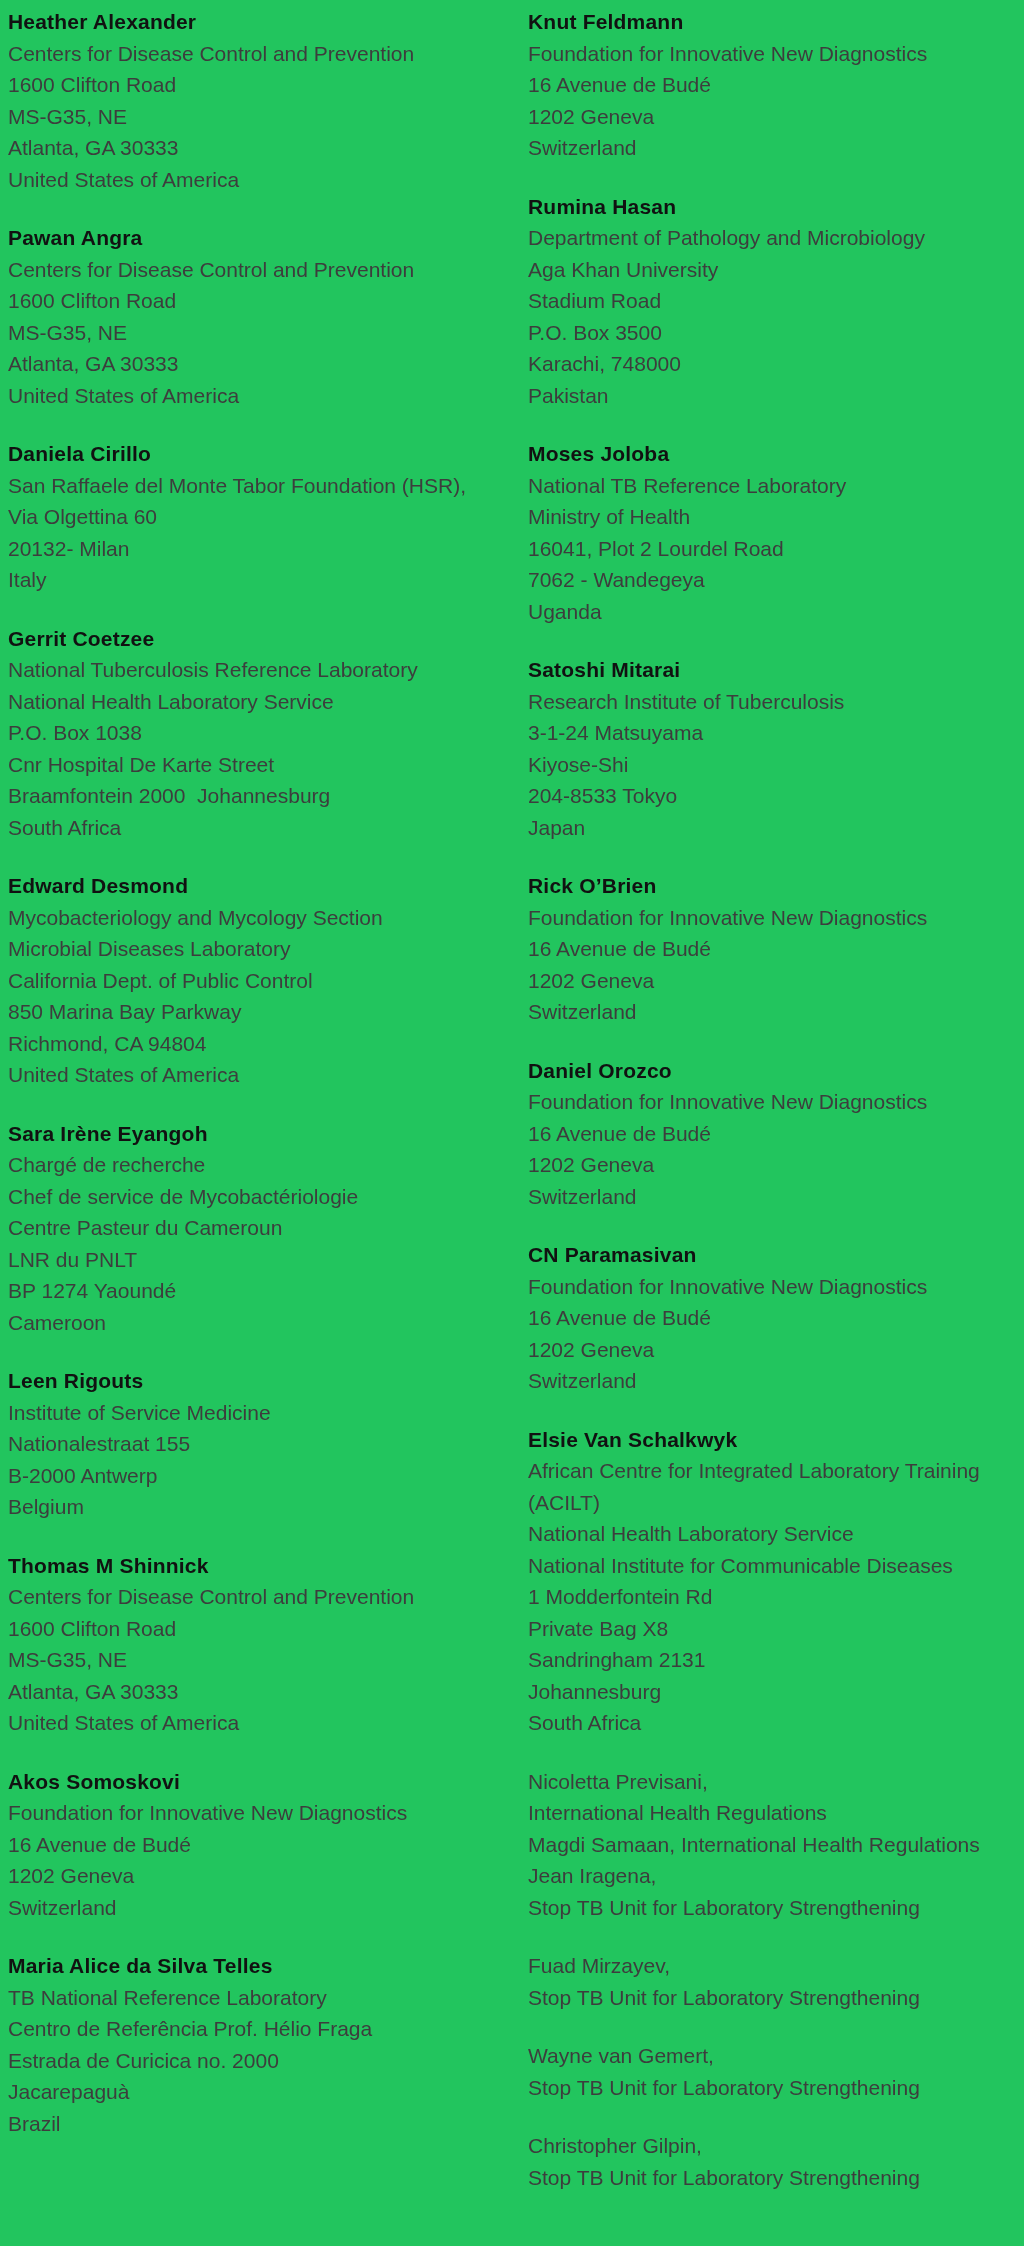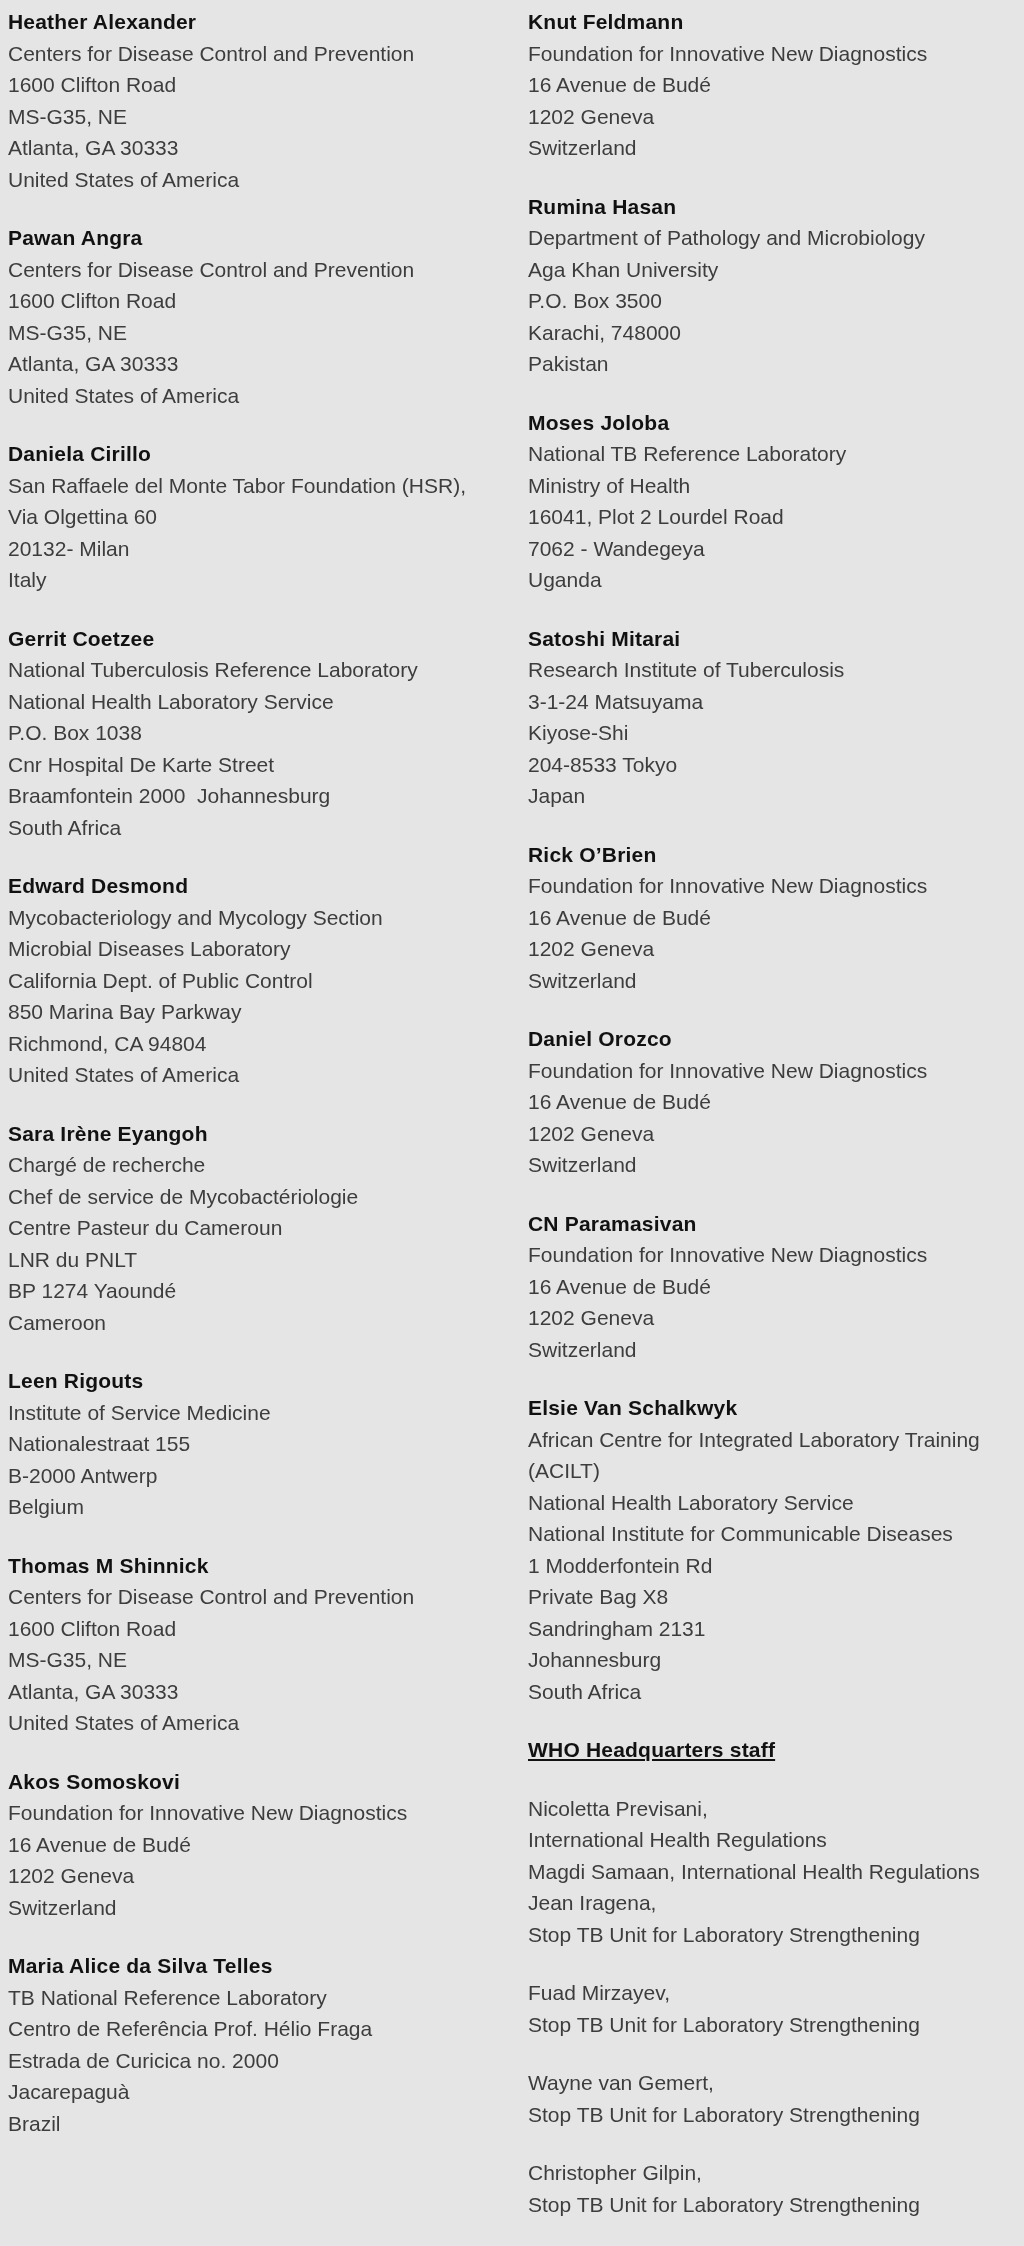--- a/index.html
+++ b/index.html
@@ -4,21 +4,21 @@
 <style>
   html, body {
     margin: 0;
     padding: 0;
     background: #ffffff;
   }
   .page {
     position: relative;
     width: 1024px;
     height: 2246px;
-    background: #e5e5e5;
+    background: #22c55e;
     overflow: hidden;
     font-family: "Liberation Sans", "DejaVu Sans", sans-serif;
     font-size: 21px;
     line-height: 31.5px;
     color: #3d3d3d;
   }
   .column {
     position: absolute;
     top: 6px;
   }
@@ -132,20 +132,21 @@
         <div class="name">Knut Feldmann</div>
         <div class="line">Foundation for Innovative New Diagnostics</div>
         <div class="line">16 Avenue de Budé</div>
         <div class="line">1202 Geneva</div>
         <div class="line">Switzerland</div>
       </div>
       <div class="entry">
         <div class="name">Rumina Hasan</div>
         <div class="line">Department of Pathology and Microbiology</div>
         <div class="line">Aga Khan University</div>
+        <div class="line">Stadium Road</div>
         <div class="line">P.O. Box 3500</div>
         <div class="line">Karachi, 748000</div>
         <div class="line">Pakistan</div>
       </div>
       <div class="entry">
         <div class="name">Moses Joloba</div>
         <div class="line">National TB Reference Laboratory</div>
         <div class="line">Ministry of Health</div>
         <div class="line">16041, Plot 2 Lourdel Road</div>
         <div class="line">7062 - Wandegeya</div>
@@ -186,23 +187,20 @@
         <div class="line">(ACILT)</div>
         <div class="line">National Health Laboratory Service</div>
         <div class="line">National Institute for Communicable Diseases</div>
         <div class="line">1 Modderfontein Rd</div>
         <div class="line">Private Bag X8</div>
         <div class="line">Sandringham 2131</div>
         <div class="line">Johannesburg</div>
         <div class="line">South Africa</div>
       </div>
       <div class="entry">
-        <div class="heading">WHO Headquarters staff</div>
-      </div>
-      <div class="entry">
         <div class="line">Nicoletta Previsani,</div>
         <div class="line">International Health Regulations</div>
         <div class="line">Magdi Samaan, International Health Regulations</div>
         <div class="line">Jean Iragena,</div>
         <div class="line">Stop TB Unit for Laboratory Strengthening</div>
       </div>
       <div class="entry">
         <div class="line">Fuad Mirzayev,</div>
         <div class="line">Stop TB Unit for Laboratory Strengthening</div>
       </div>

